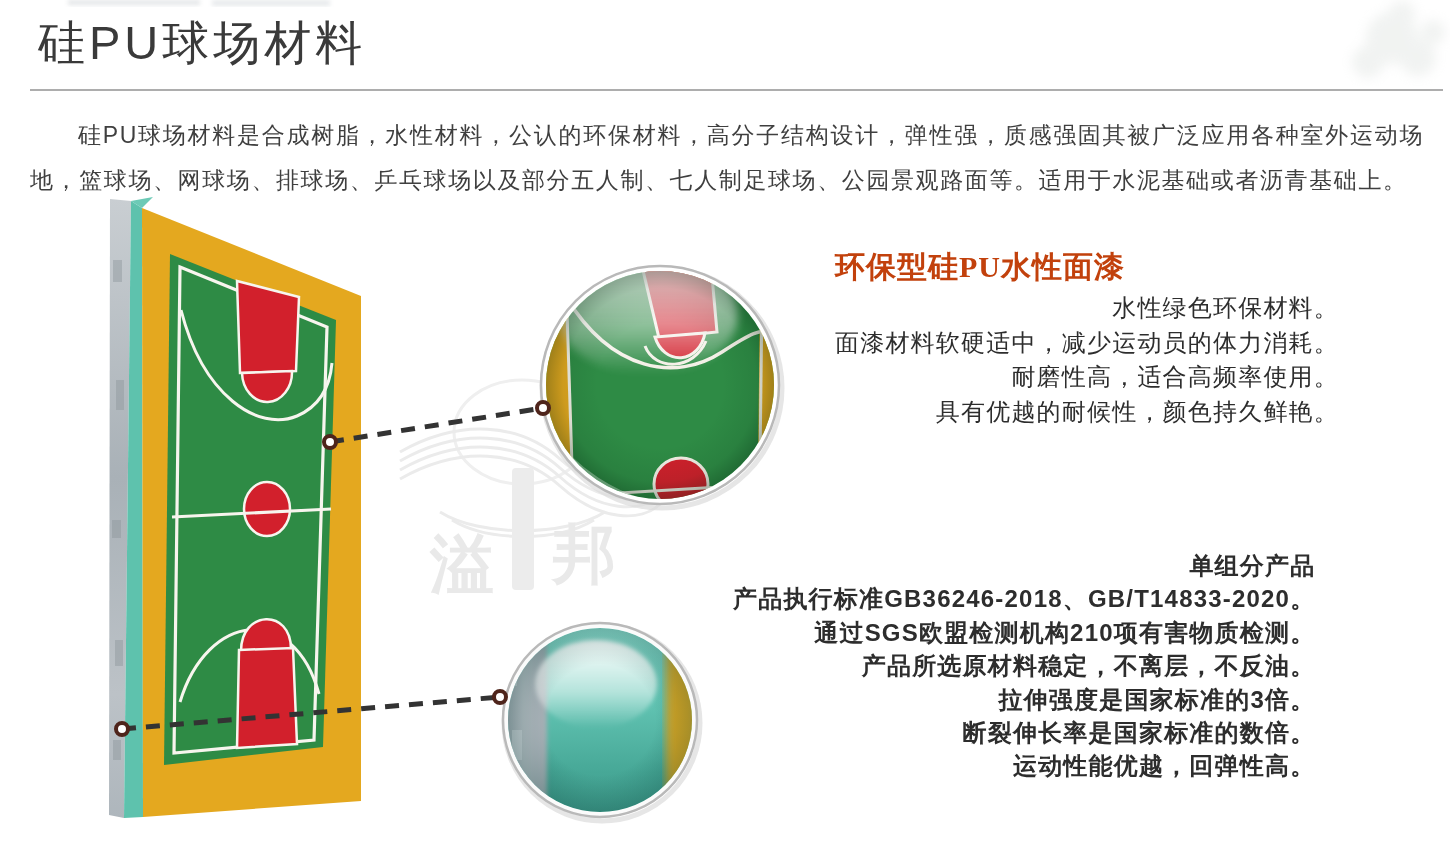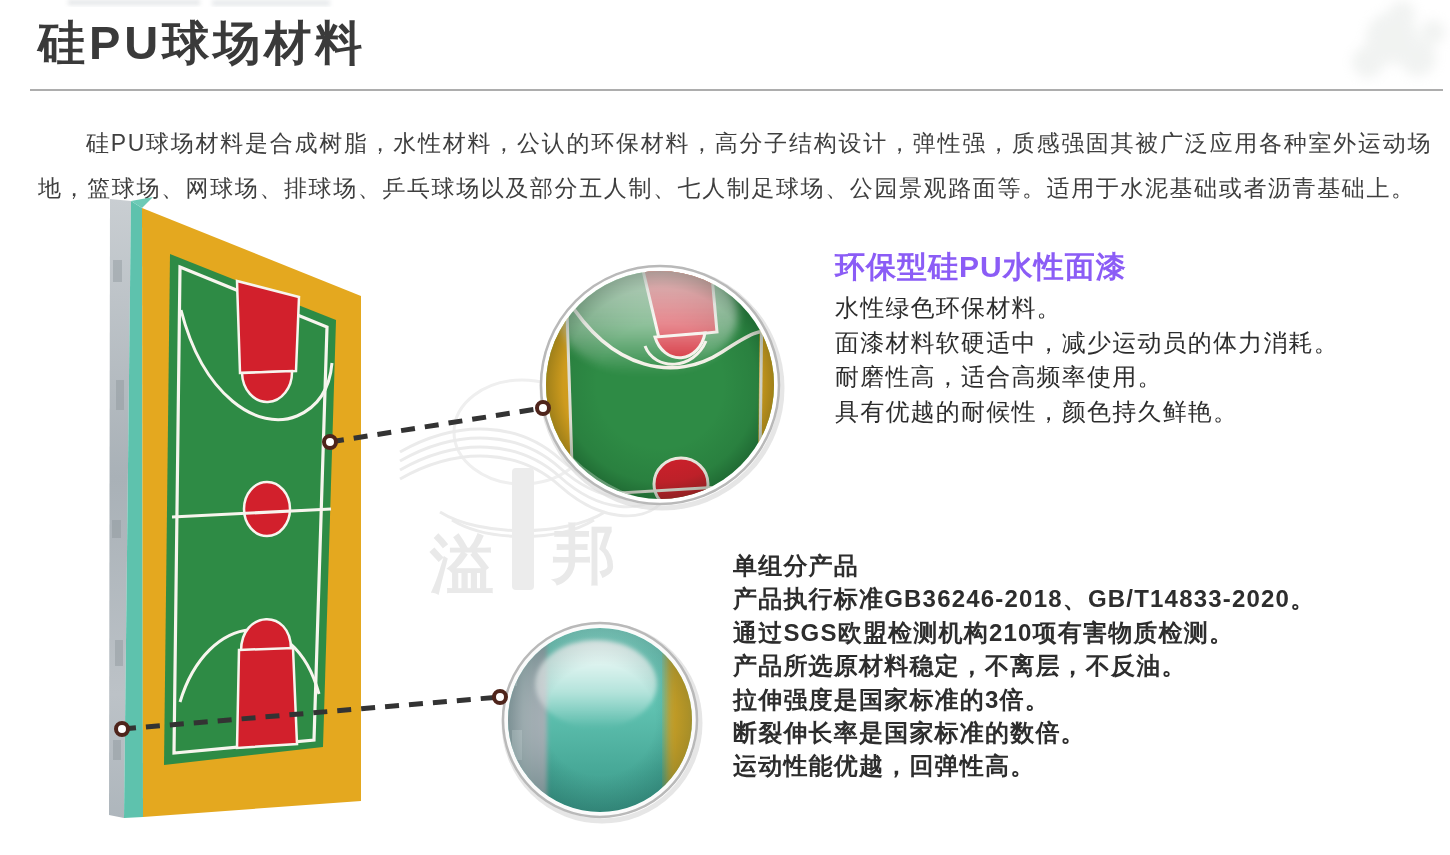--- a/index.html
+++ b/index.html
@@ -2,39 +2,39 @@
 <html><head>
 <meta charset="utf-8">
 <style>
   html,body{margin:0;padding:0;}
   body{
     width:1450px;height:855px;position:relative;overflow:hidden;
     background:#ffffff;font-family:"Liberation Sans","DejaVu Sans",sans-serif;
   }
   .page-title{
     position:absolute;left:38px;top:12px;margin:0;
-    font-size:47px;font-weight:700;color:#3a3a3a;letter-spacing:4px;
+    font-size:47px;font-weight:400;color:#3a3a3a;letter-spacing:4px;
   }
   .title-rule{
     position:absolute;left:30px;top:89px;width:1413px;height:0;
     border-top:2px solid #adadad;
   }
   .intro{
-    position:absolute;left:30px;top:113px;width:1394px;margin:8px;
+    position:absolute;left:30px;top:113px;width:1394px;margin:0;
     font-size:23px;line-height:45px;color:#3f3f3f;letter-spacing:1.6px;
     text-align:justify;text-indent:48px;
   }
   .illustration{position:absolute;left:0;top:0;}
   .feature{position:absolute;}
   .feature h2{
     margin:0 0 7px 0;font-size:30px;line-height:34px;font-weight:900;
-    color:#8b5cf6;letter-spacing:1px;
+    color:#c2410c;letter-spacing:1px;font-family:Liberation Serif, serif;
   }
   .feature .line{
-    font-size:24px;color:#2d2d2d;letter-spacing:1.2px;
+    font-size:24px;color:#2d2d2d;letter-spacing:1.2px;text-align:right;
   }
   .f1{left:835px;top:250px;}
   .f1 .line{line-height:34.6px;}
   .f2{left:733px;top:549px;}
   .f2 .line{line-height:33.4px;font-weight:bold;}
 </style>
 </head>
 <body>
 
 <h1 class="page-title">硅PU球场材料</h1>

